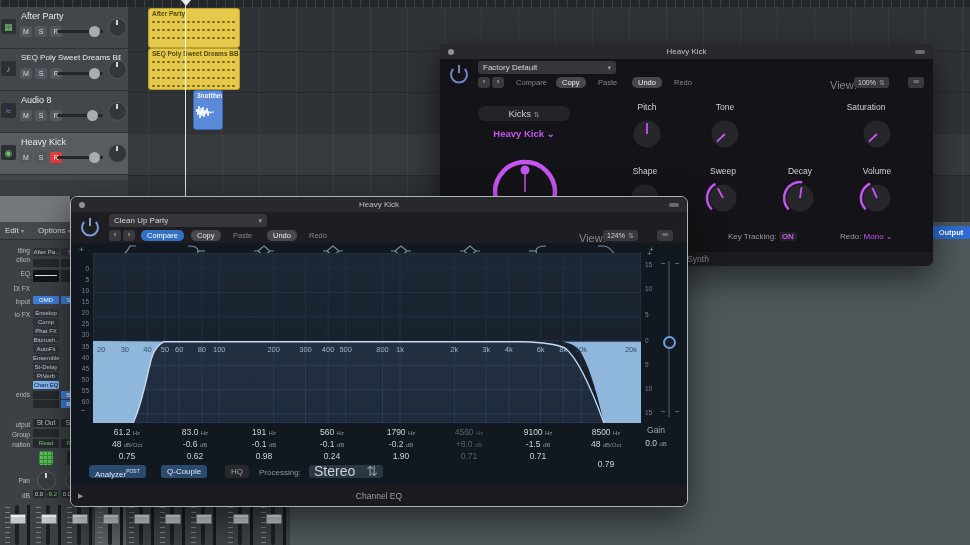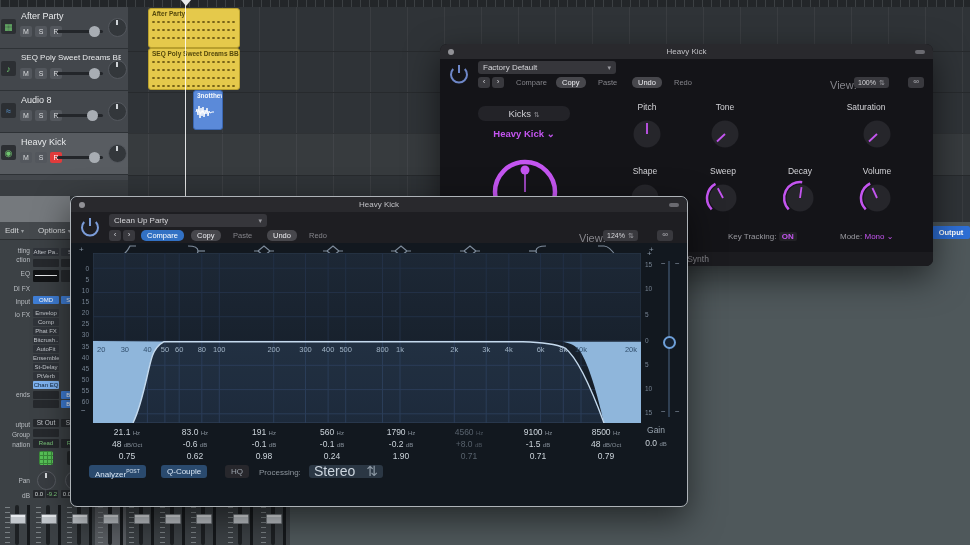--- a/index.html
+++ b/index.html
@@ -391,21 +391,21 @@
       <circle cx="18" cy="18" r="13.5" fill="#26262b"></circle>
       <path d="M6.7,29.3 A16,16 0 0 1 11.2,3.5" stroke="#c455f0" stroke-width="2.5" fill="none"></path>
       <line x1="18" y1="18" x2="13.4" y2="8" stroke="#c455f0" stroke-width="1.8"></line>
     </svg>
 
     <div class="ktrow" style="left:288px;top:188px">
       <span>Key Tracking:</span>
       <span class="ktval">ON</span>
     </div>
     <div class="ktrow" style="left:400px;top:188px">
-      <span>Mode:</span>
+      <span>Redo:</span>
       <span style="color:#c455f0">Mono ⌄</span>
     </div>
     <div class="pfooter">Drum Synth</div>
   </div>
 
   <div class="abs pwin eqwin">
     <div class="titlebar">
       <span class="tb-dot"></span>
       <span>Heavy Kick</span>
       <span class="tb-dash"></span>
@@ -543,21 +543,21 @@
     <div class="scaleR" style="left:574px;top:188px">10</div>
     <div class="scaleR" style="left:574px;top:212px">15</div>
     <span class="pm" style="left:590px;top:62px">−</span>
     <span class="pm" style="left:604px;top:62px">−</span>
     <span class="pm" style="left:590px;top:210px">−</span>
     <span class="pm" style="left:604px;top:210px">−</span>
     <div class="gslider" style="left:597px;top:64px;height:156px"></div>
     <div class="ghandle" style="left:592px;top:139px"></div>
 
     <div class="abs" style="left:22px;top:230px">
-      <div class="bandval" style="top:0"><span>21.1</span> <span class="u">Hz</span></div>
+      <div class="bandval" style="top:0"><span>61.2</span> <span class="u">Hz</span></div>
       <div class="bandval" style="top:12px"><span>48</span> <span class="u">dB/Oct</span></div>
       <div class="bandval" style="top:24px">0.75</div>
     </div>
     <div class="abs" style="left:90px;top:230px">
       <div class="bandval" style="top:0"><span>83.0</span> <span class="u">Hz</span></div>
       <div class="bandval" style="top:12px"><span>-0.6</span> <span class="u">dB</span></div>
       <div class="bandval" style="top:24px">0.62</div>
     </div>
     <div class="abs" style="left:159px;top:230px">
       <div class="bandval" style="top:0"><span>191</span> <span class="u">Hz</span></div>
@@ -580,27 +580,31 @@
       <div class="bandval" style="top:24px">0.71</div>
     </div>
     <div class="abs" style="left:433px;top:230px">
       <div class="bandval" style="top:0"><span>9100</span> <span class="u">Hz</span></div>
       <div class="bandval" style="top:12px"><span>-1.5</span> <span class="u">dB</span></div>
       <div class="bandval" style="top:24px">0.71</div>
     </div>
     <div class="abs" style="left:501px;top:230px">
       <div class="bandval" style="top:0"><span>8500</span> <span class="u">Hz</span></div>
       <div class="bandval" style="top:12px"><span>48</span> <span class="u">dB/Oct</span></div>
-      <div class="bandval" style="top:24px">0.79</div>
+      <div class="bandval" style="top:32px">0.79</div>
     </div>
     <div class="abs" style="left:560px;top:228px;width:50px;text-align:center">
       <div style="font-size:8.5px;color:#9aa5b0">Gain</div>
       <div style="font-size:8.5px;color:#ccd4db;margin-top:3px"><span>0.0</span> <span style="font-size:6px;color:#87919b">dB</span></div>
     </div>
 
     <div class="eqbtn" style="left:18px;top:268px"><span>Analyzer</span><sup>POST</sup></div>
     <div class="eqbtn" style="left:90px;top:268px">Q-Couple</div>
     <div class="eqbtn off" style="left:154px;top:268px">HQ</div>
     <span class="abs" style="left:188px;top:271px;font-size:8px;color:#8d959d">Processing:</span>
     <div class="procbox" style="left:238px;top:268px"><span>Stereo</span><span class="ca">⇅</span></div>
+    <div class="eqfooter">
+      <span class="abs" style="left:7px;top:0;color:#8e8e94;font-size:7px">▶</span>
+      <span>Channel EQ</span>
+    </div>
   </div>
 
 </div>
 
 </body></html>

